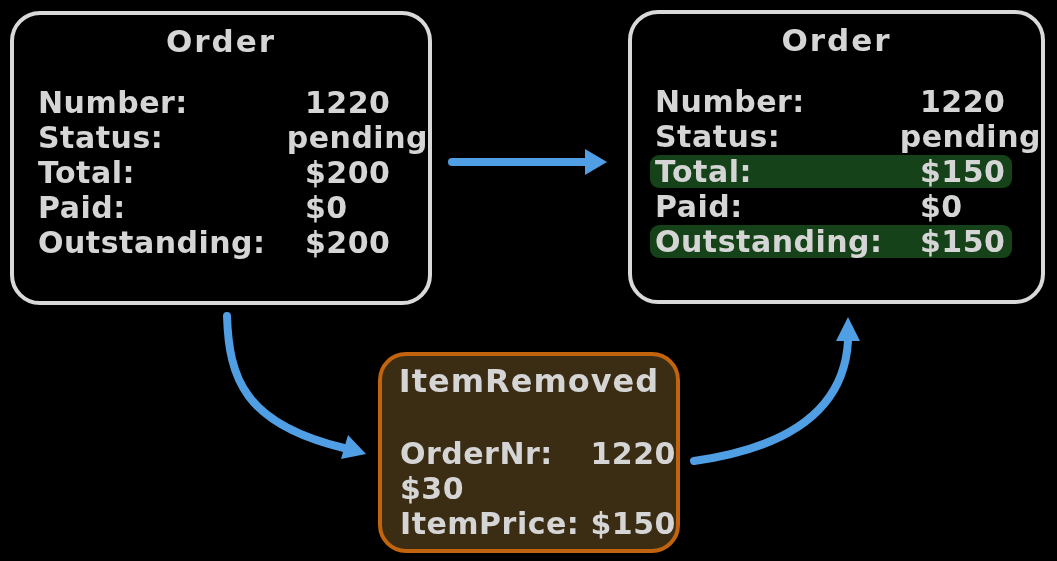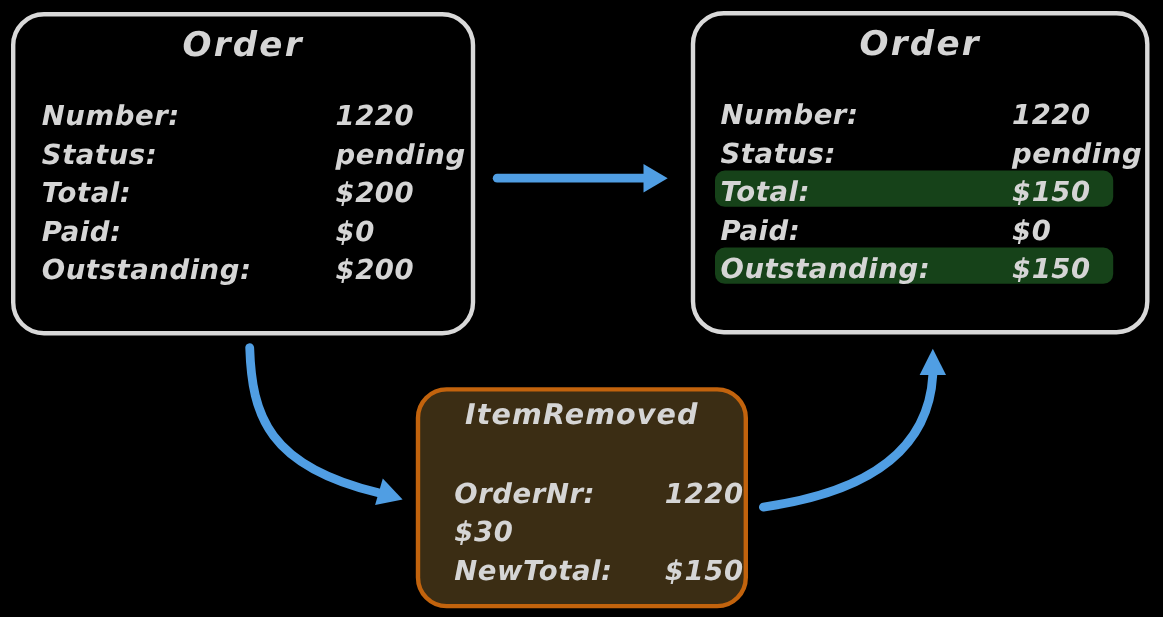--- a/index.html
+++ b/index.html
@@ -11,21 +11,21 @@
     --brown: #3b2d14;
     --blue: #509ee3;
   }
   * { margin: 0; padding: 0; box-sizing: border-box; }
   html, body {
     width: 1057px; height: 561px;
     background: var(--bg);
     overflow: hidden;
     font-family: "DejaVu Sans", sans-serif;
   }
-  .stage { position: relative; width: 1057px; height: 561px; font-style: italic; }
+  .stage { position: relative; width: 1057px; height: 561px; }
 
   .box {
     position: absolute;
     border-radius: 30px;
     color: var(--text);
   }
   .order-box { border: 4px solid var(--border-gray); background: var(--bg); }
   #order-before { left: 10px; top: 11px; width: 422px; height: 294px; }
   #order-after  { left: 628px; top: 10px; width: 417px; height: 294px; }
   #event-box {
@@ -35,31 +35,31 @@
     border-radius: 28px;
   }
 
   .title {
     margin-top: 8px;
     text-align: center;
     font-size: 31px;
     font-weight: bold;
     letter-spacing: 2px;
   }
-  #event-box .title { font-size: 26px; margin-top: 6px; letter-spacing: 1px; }
+  #event-box .title { font-size: 32px; margin-top: 6px; letter-spacing: 1px; }
 
   .rows { margin-top: 26px; }
-  #event-box .rows { margin-top: 36px; margin-left: 13px; }
+  #event-box .rows { margin-top: 36px; }
 
   .row {
     position: relative;
     height: 35px;
     display: flex;
     align-items: flex-end;
-    font-size: 25px;
+    font-size: 30px;
     font-weight: bold;
     letter-spacing: 0.5px;
     white-space: nowrap;
   }
   #order-before .row { padding-left: 24px; }
   #order-before .lbl { width: 267px; }
   #order-after .row  { padding-left: 23px; }
   #order-after .lbl  { width: 265px; }
   #event-box .row    { padding-left: 18px; }
   #event-box .lbl    { width: 195px; }
@@ -144,21 +144,21 @@
     <div class="title">ItemRemoved</div>
     <div class="rows">
       <div class="row">
         <span class="lbl">OrderNr:</span>
         <span class="val">1220</span>
       </div>
       <div class="row">
         <span class="val">$30</span>
       </div>
       <div class="row">
-        <span class="lbl">NewTotal:</span>
+        <span class="lbl">ItemPrice:</span>
         <span class="val">$150</span>
       </div>
     </div>
   </div>
 
   <svg class="arrows" width="1057" height="561" viewBox="0 0 1057 561">
     <g>
       <path class="arrow-line" d="M452,162 L586,162"></path>
       <polygon class="arrow-head" points="585,149 607,162 585,175"></polygon>
     </g>

